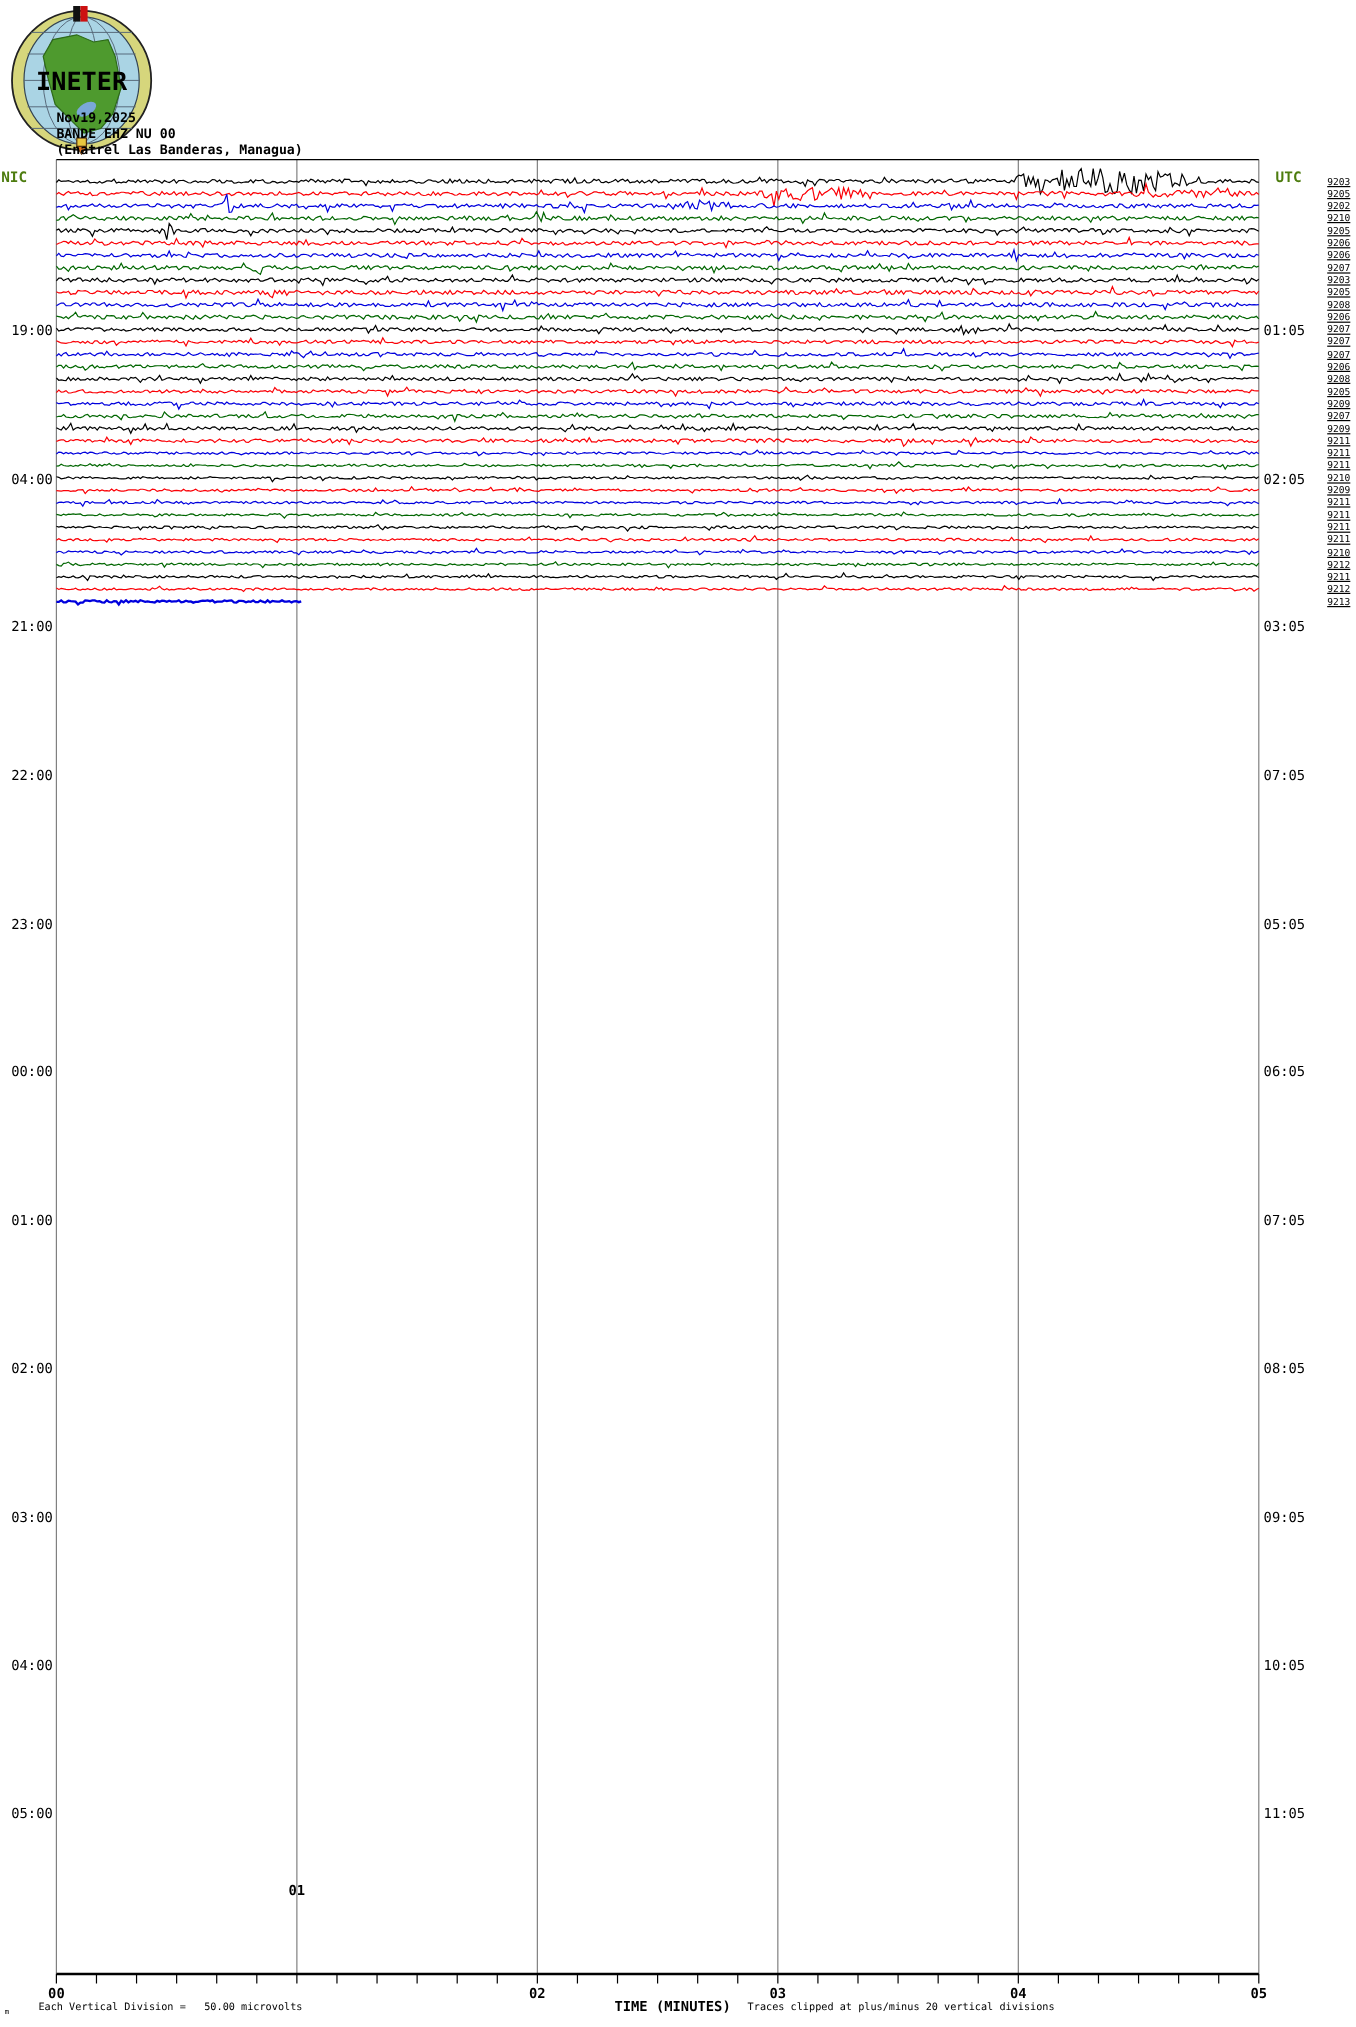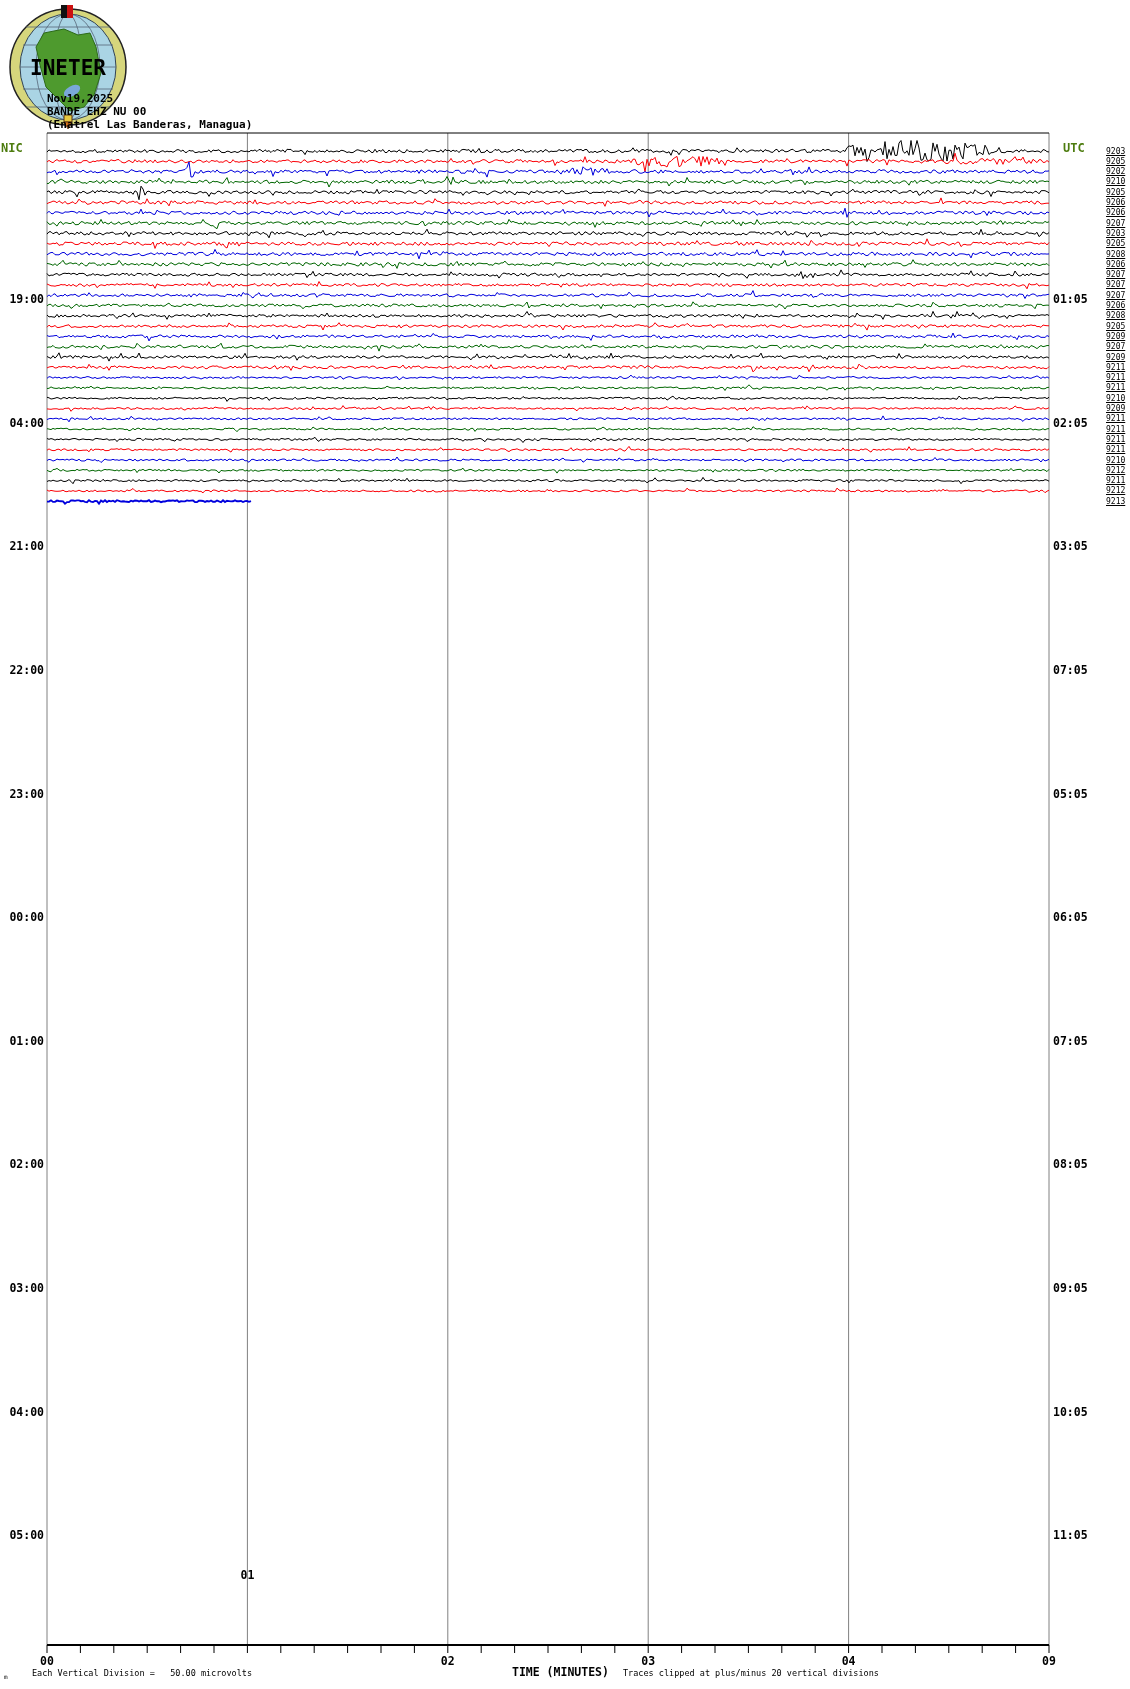--- a/index.html
+++ b/index.html
@@ -4,21 +4,21 @@
 <style>
   html,body{margin:0;padding:0;}
   body{
     width:1130px;height:1689px;position:relative;background:#ffffff;
     font-family:"DejaVu Sans Mono","Liberation Mono",monospace;
     -webkit-font-smoothing:none;
   }
   .abs{position:absolute;}
   #title-block div{font-weight:bold;font-size:11px;line-height:13px;color:#000;white-space:pre;}
   .side-label{font-weight:bold;font-size:12px;color:#4d7c0f;}
-  .hour-label{position:absolute;font-weight:bold;font-size:11.5px;color:#000;white-space:nowrap;margin-top:24px;}
+  .hour-label{position:absolute;font-weight:normal;font-size:11.5px;color:#000;white-space:nowrap;}
   .hour-label.left{width:42px;text-align:right;}
   .amp-label{position:absolute;font-size:8px;color:#000;letter-spacing:0px;white-space:nowrap;text-decoration:underline;}
   .tick-label{position:absolute;font-weight:bold;font-size:11.5px;color:#000;transform:translateX(-50%);}
   #x-title{font-weight:bold;font-size:11.5px;color:#000;}
   .small-note{font-size:8.5px;color:#000;white-space:pre;}
   .tiny-glyph{font-size:6px;color:#000;}
   #plot-svg{position:absolute;left:0;top:0;}
 </style>
 </head>
 <body>
@@ -115,21 +115,21 @@
     <div class="amp-label" style="left: 1106px; top: 476.1px;">9211</div>
     <div class="amp-label" style="left: 1106px; top: 486.4px;">9212</div>
     <div class="amp-label" style="left: 1106px; top: 496.7px;">9213</div>
   </div>
 <div id="x-tick-labels">
     <div class="tick-label" style="left: 47px; top: 1654px;">00</div>
     <div class="tick-label" style="left: 247.4px; top: 1568px;">01</div>
     <div class="tick-label" style="left: 447.8px; top: 1654px;">02</div>
     <div class="tick-label" style="left: 648.2px; top: 1654px;">03</div>
     <div class="tick-label" style="left: 848.6px; top: 1654px;">04</div>
-    <div class="tick-label" style="left: 1049px; top: 1654px;">09</div>
+    <div class="tick-label" style="left: 1049px; top: 1654px;">05</div>
   </div>
 
 <svg id="plot-svg" width="1130" height="1689" viewBox="0 0 1130 1689">
     <line x1="47" y1="133" x2="47" y2="1645" stroke="#808080" stroke-width="1"></line>
     <line x1="247.4" y1="133" x2="247.4" y2="1645" stroke="#808080" stroke-width="1"></line>
     <line x1="447.8" y1="133" x2="447.8" y2="1645" stroke="#808080" stroke-width="1"></line>
     <line x1="648.2" y1="133" x2="648.2" y2="1645" stroke="#808080" stroke-width="1"></line>
     <line x1="848.6" y1="133" x2="848.6" y2="1645" stroke="#808080" stroke-width="1"></line>
     <line x1="1049" y1="133" x2="1049" y2="1645" stroke="#808080" stroke-width="1"></line>
     <line x1="47" y1="133" x2="1049" y2="133" stroke="#000000" stroke-width="1"></line>

